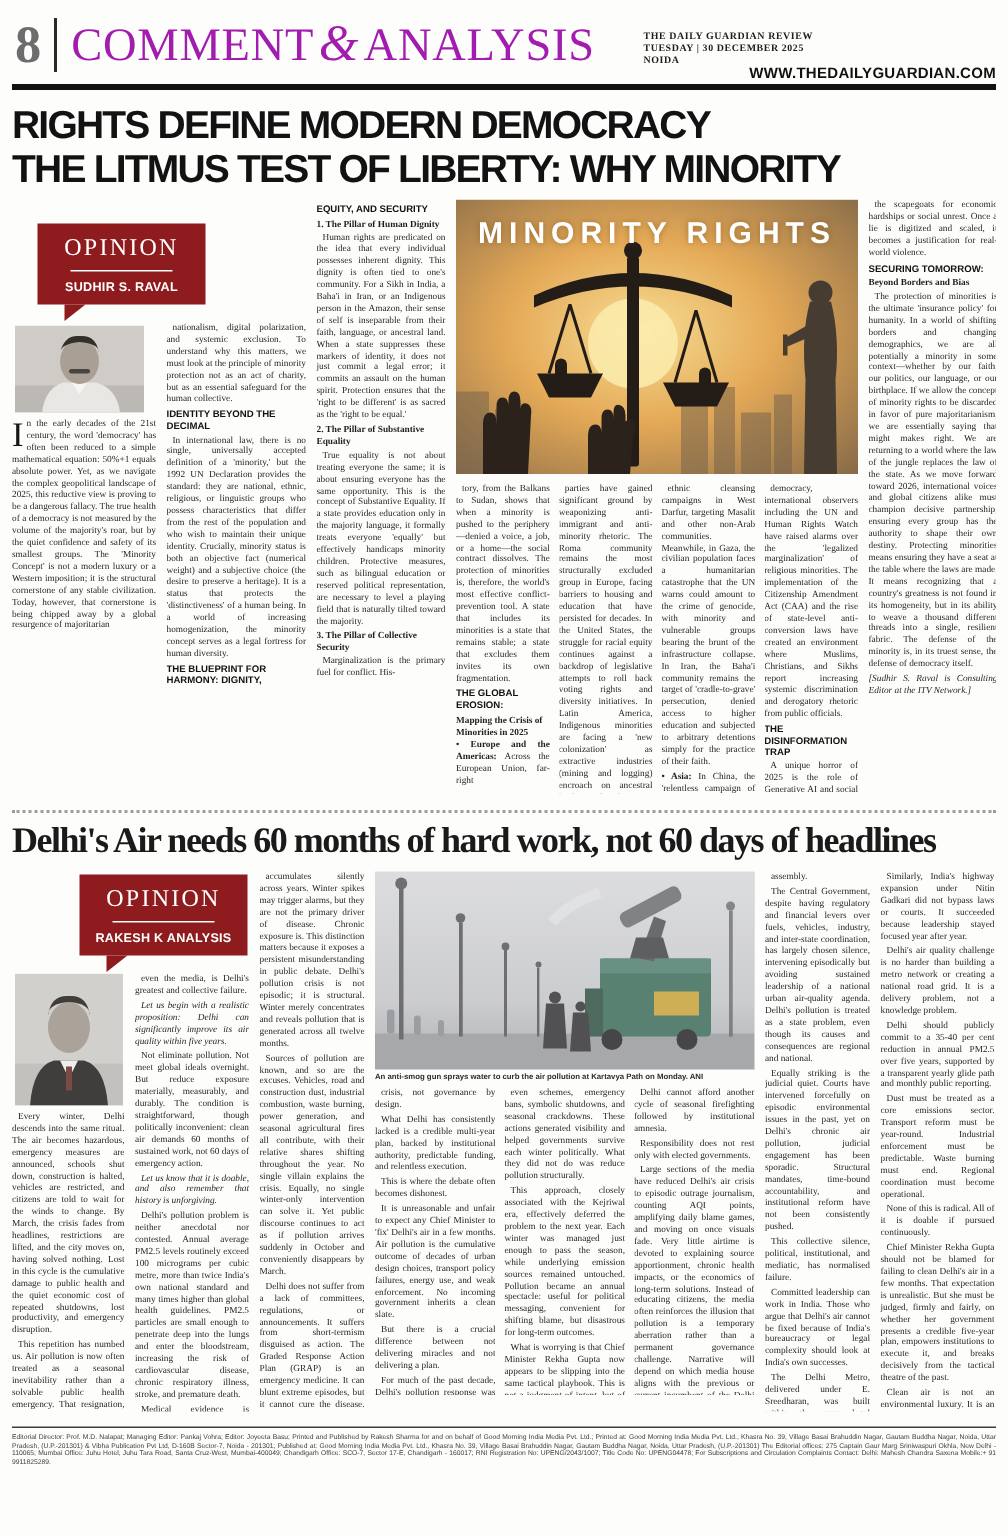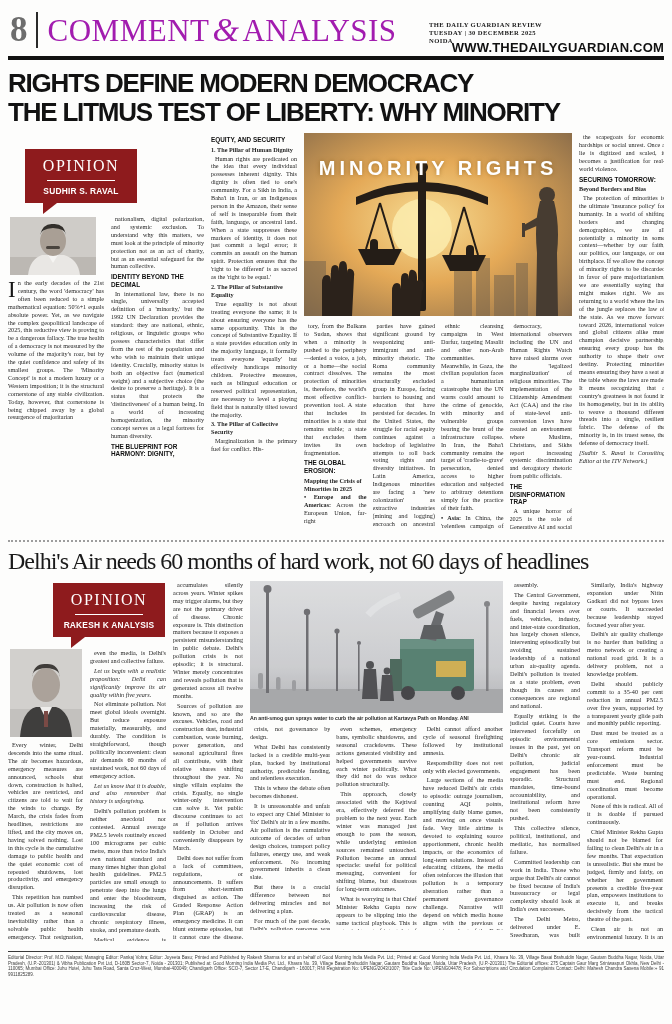--- a/index.html
+++ b/index.html
@@ -7,21 +7,21 @@
   body { font-family:"Liberation Serif", serif; color:#222; }
   .page { width:672px; height:1024px; background:#fdfdfc; overflow:hidden; position:relative; }
 
   
   .masthead { margin:8px 8px 0; height:52px; border-bottom:4px solid #121212; display:flex; align-items:flex-start; position:relative; }
   .pageno { font-size:35px; line-height:40px; color:#6d6d6d; font-weight:bold; padding:2px 8px 0 2px; }
   .vrule { width:2px; height:36px; background:#2a2a2a; margin:4px 10px 0 0; }
   .section-title { font-size:31px; line-height:44px; color:#a21caf; letter-spacing:0.5px; white-space:nowrap; }
   .section-title .amp { font-family:"Liberation Serif", serif; font-style:italic; font-size:34px; padding:0 3px; }
   .meta { margin-left:auto; margin-right:122px; padding-top:13px; font-size:6.6px; line-height:8px; font-weight:bold; color:#1d1d1d; letter-spacing:0.4px; white-space:nowrap; }
-  .website { position:absolute; right:0; bottom:1px; font-family:"Liberation Sans", sans-serif; font-weight:bold; font-size:13px; color:#111; letter-spacing:0.2px;margin-left:28px; }
+  .website { position:absolute; right:0; bottom:1px; font-family:"Liberation Sans", sans-serif; font-weight:bold; font-size:10px; color:#111; letter-spacing:0.2px;margin-left:28px; }
 
   
   .headline1 { margin:9px 8px 2px; font-family:"Liberation Sans", sans-serif; font-weight:bold; font-size:26px; line-height:29px; letter-spacing:-1.2px; color:#121212; white-space:nowrap; }
 
   
   .body-grid { margin:6px 8px 0; display:flex; gap:7px; overflow:hidden; }
   .col { overflow:hidden; }
   .seg { font-size:6.2px; line-height:7.9px; text-align:justify; margin-bottom:2px; color:#1f1f1f; }
   .seg-p { text-indent:4px; }
   .seg-i { font-style:italic; text-indent:4px; }
@@ -41,28 +41,28 @@
   .a1-body { height:400px; }
   .a1-left { width:196px; flex:none; }
   .a1-box { margin:16px 0 12px 17px; }
   .left-cols { display:flex; gap:7px; }
   .a1-c1 { width:96px; flex:none; }
   .a1-c2 { width:93px; flex:none; }
   .a1-c1 .author-photo { width:86px; height:58px; margin:2px 0 4px 2px; }
   .a1-c3 { width:86px; flex:none; }
   .a1-mid { width:268px; flex:none; }
   .hero { position:relative; width:268px; height:183px; overflow:hidden; background:#caa05e; }
-  .hero-title { position:absolute; top:24px; left:0; width:100%; text-align:center; font-family:"Liberation Sans", sans-serif; font-weight:bold; font-size:20px; letter-spacing:4px; color:#fff; text-shadow:0 0 4px rgba(120,80,20,0.55); }
+  .hero-title { position:absolute; top:12px; left:0; width:100%; text-align:center; font-family:"Liberation Sans", sans-serif; font-weight:bold; font-size:20px; letter-spacing:4px; color:#fff; text-shadow:0 0 4px rgba(120,80,20,0.55); }
   .mid-cols { display:flex; gap:6px; margin-top:6px; height:207px; }
   .mid-cols .col { flex:1; }
   .a1-c8 { width:86px; flex:none; }
 
   
   .dotrule { border-top:2px dotted #9d9d9d; margin:7px 8px 6px; }
-  .headline2 { margin:0 8px; font-size:24px; line-height:27px; letter-spacing:-1px; font-weight:normal; color:#1a1a1a; white-space:nowrap; }
+  .headline2 { margin:0 8px; font-size:24px; line-height:27px; letter-spacing:-1px; font-weight:bold; color:#1a1a1a; white-space:nowrap; }
   .subhead { margin:4px 8px 6px; font-size:13px; color:#6e6e6e; letter-spacing:0.2px; }
 
   
   .a2-body { height:360px; }
   .a2-left { width:158px; flex:none; }
   .a2-box { margin:2px 0 12px 45px; }
   .a2-c1 { width:75px; flex:none; }
   .a2-c2 { width:76px; flex:none; }
   .a2-c1 .author-photo { width:72px; height:88px; margin:0 0 4px 2px; }
   .a2-c3 { width:70px; flex:none; }

